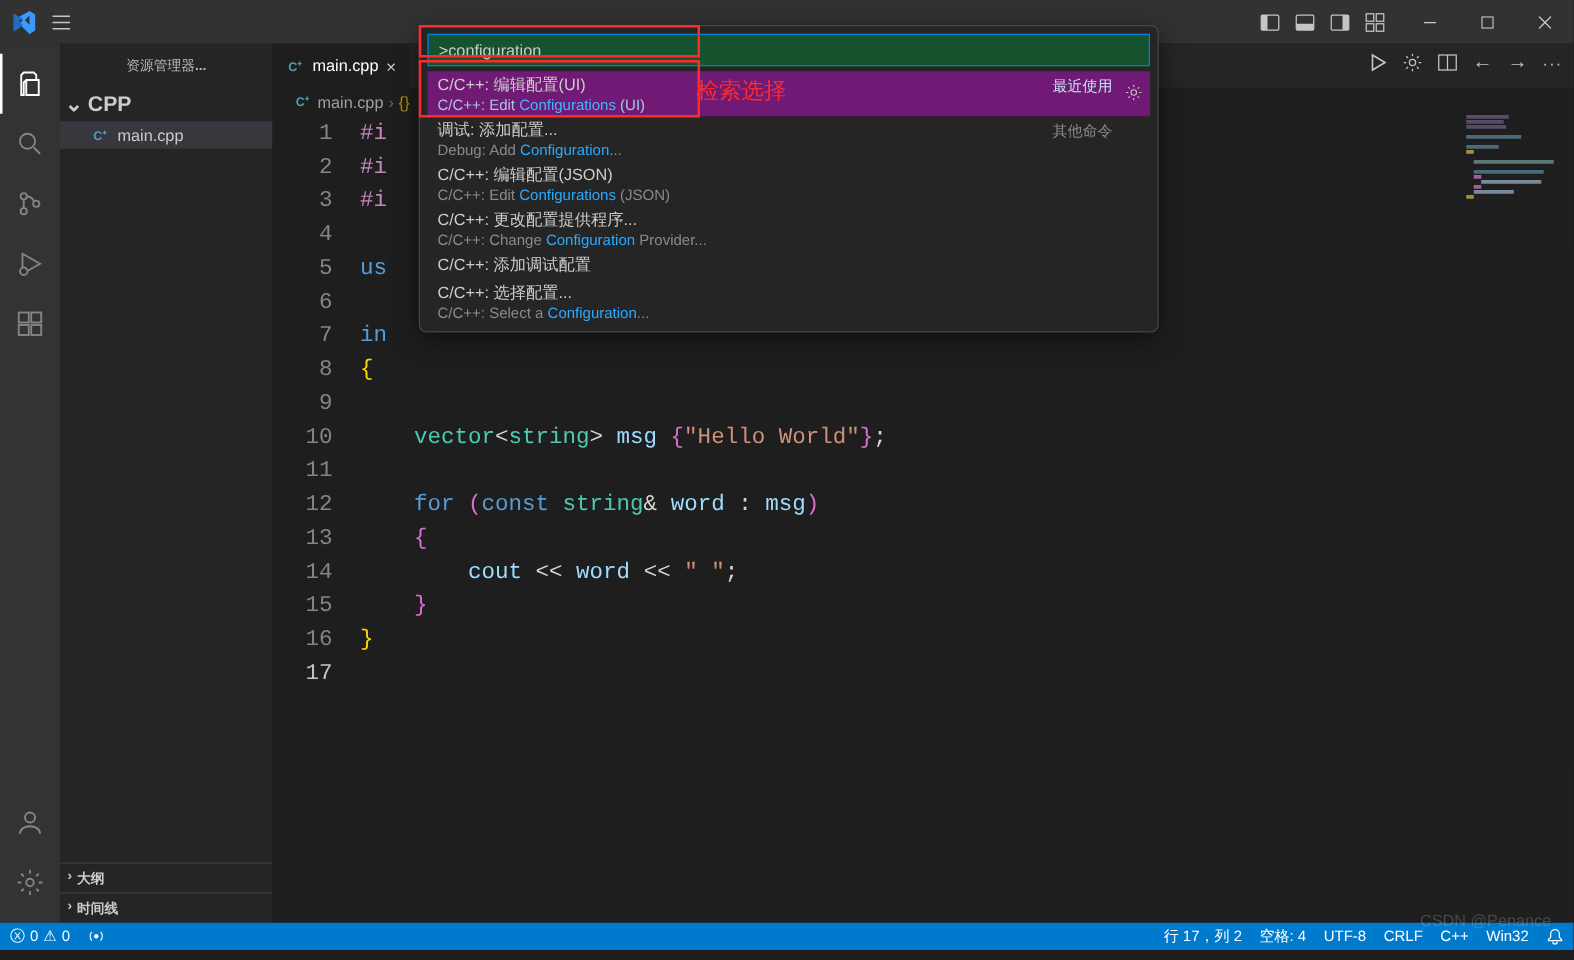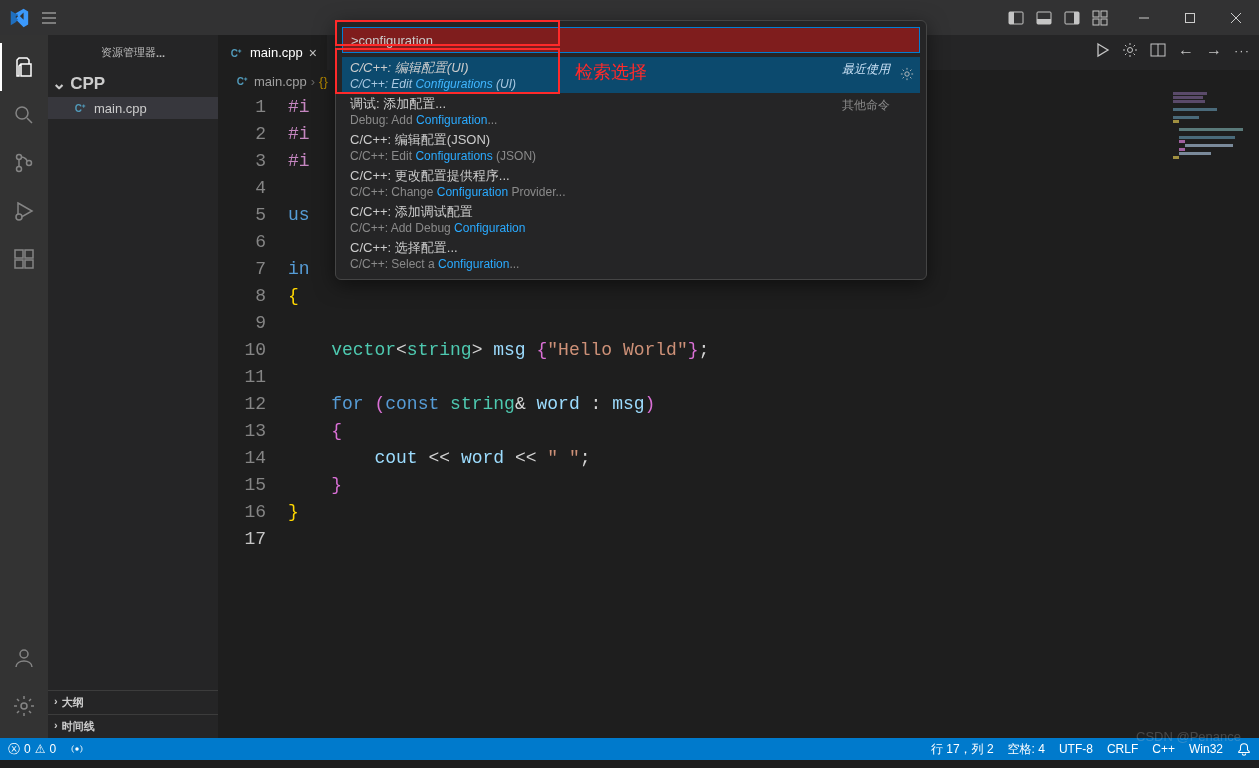--- a/index.html
+++ b/index.html
@@ -129,31 +129,31 @@
 .command-palette {
   position: absolute; top: 20px; left: 335px;
   width: 592px; background: #252526;
   border: 1px solid #454545; border-radius: 6px;
   box-shadow: 0 5px 20px rgba(0,0,0,.5);
   z-index: 100;
   padding: 6px;
 }
 .cp-input {
   width: 100%; height: 26px;
-  background: #7f1d1d; border: 1px solid #007fd4;
+  background: #14532d; border: 1px solid #007fd4;
   color: #ccc; padding: 0 8px; font-size: 13px;
   outline: none; font-family: inherit;
 }
 .cp-list { margin-top: 4px; }
 .cp-row {
   padding: 2px 8px 2px 8px;
   display: flex; flex-direction: column;
   position: relative;
 }
-.cp-row.selected { background: #0c4a6e; font-style: italic; }
+.cp-row.selected { background: #701a75; }
 .cp-row .row-main { font-size: 13px; color: #ccc; }
 .cp-row .row-sub { font-size: 12px; color: #8a8a8a; }
 .cp-row.selected .row-sub { color: #a8c7e0; }
 .cp-row .right-label {
   position: absolute; right: 30px; top: 4px;
   font-size: 12px; color: #8a8a8a;
 }
 .cp-row.selected .right-label { color: #c8e0f4; }
 .cp-row .gear {
   position: absolute; right: 6px; top: 10px; color: #c5c5c5;
@@ -465,26 +465,25 @@
       <div class="cp-row">
         <div class="row-main"><span>C/C++: </span><span>编辑配置(JSON)</span></div>
         <div class="row-sub"><span>C/C++: Edit </span><span class="highlight">Configurations</span><span> (JSON)</span></div>
       </div>
       <div class="cp-row">
         <div class="row-main"><span>C/C++: </span><span>更改配置提供程序...</span></div>
         <div class="row-sub"><span>C/C++: Change </span><span class="highlight">Configuration</span><span> Provider...</span></div>
       </div>
       <div class="cp-row">
         <div class="row-main"><span>C/C++: </span><span>添加调试配置</span></div>
-        <div class="row-sub"><span>C/C++: Add Debug </span><span class="highlight">Configuration</span><span></span></div>
       </div>
       <div class="cp-row">
         <div class="row-main"><span>C/C++: </span><span>选择配置...</span></div>
         <div class="row-sub"><span>C/C++: Select a </span><span class="highlight">Configuration</span><span>...</span></div>
       </div>
     </div>
 </div>
 
 <div class="red-box" style="left:335px; top:20px; width:225px; height:26px;"></div>
 <div class="red-box" style="left:335px; top:48px; width:225px; height:46px;"></div>
-<div class="red-label" style="left:575px; top:60px;">检索选择</div>
+<div class="red-label" style="left:557px; top:60px;">检索选择</div>
 
 <div class="watermark">CSDN @Penance</div>
 
 </body></html>

